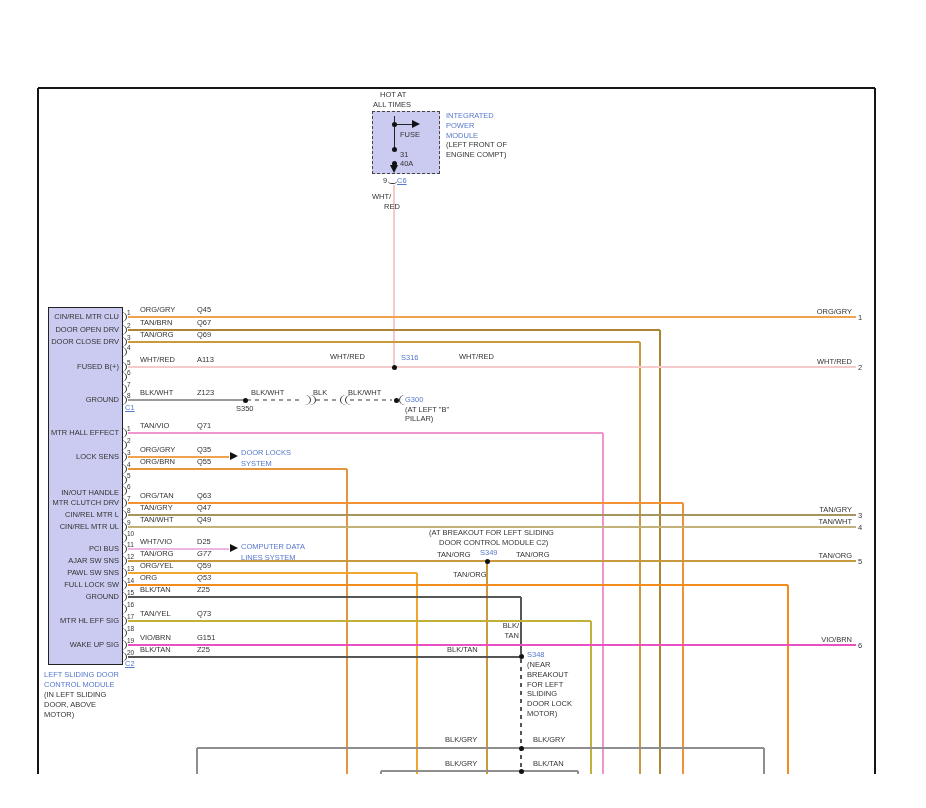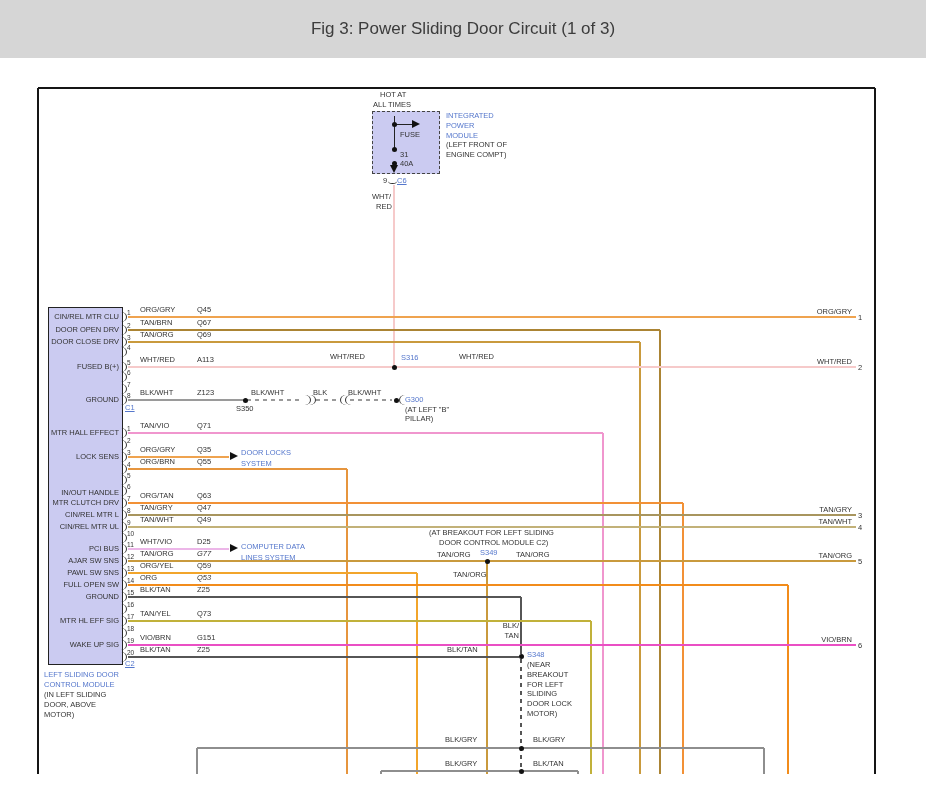--- a/index.html
+++ b/index.html
@@ -20,23 +20,20 @@
   .tri{position:absolute;width:0;height:0;}
   .tri.r{border-top:4.5px solid transparent;border-bottom:4.5px solid transparent;border-left:8.5px solid #111;}
   .tri.d{border-left:4px solid transparent;border-right:4px solid transparent;border-top:8px solid #111;}
   .box{position:absolute;box-sizing:border-box;}
   .pinnum{position:absolute;font-size:6.5px;line-height:7px;color:#333;}
 </style>
 </head>
 <body>
 
 <div id="stage">
-  <div class="titlebar">
-    <span>Fig 3: Power Sliding Door Circuit (1 of 3)</span>
-  </div>
   <div id="canvas" style="position:absolute;left:0;top:0;width:926px;height:808px;">
     <svg style="position:absolute;left:387px;top:148px;" width="14" height="17" viewBox="0 0 14 17">
       <path d="M7,1 C12,4 2,6 7,8.5 C12,11 2,13 7,16" stroke="#222" stroke-width="1.2" fill="none"></path>
     </svg>
   <div class="box" style="left: 372px; top: 111px; width: 68px; height: 63px; background: rgb(203, 203, 241); border: 1.4px dashed rgb(68, 68, 68);"></div>
       <div class="box" style="left: 48px; top: 307px; width: 75px; height: 358px; background: rgb(203, 203, 241); border: 1.4px solid rgb(34, 34, 34);"></div>
       <div class="seg" style="left: 38px; top: 87px; width: 837px; height: 2px; background: rgb(21, 21, 21);"></div>
       <div class="seg" style="left: 37px; top: 88px; width: 2px; height: 686px; background: rgb(21, 21, 21);"></div>
       <div class="seg" style="left: 874px; top: 88px; width: 2px; height: 686px; background: rgb(21, 21, 21);"></div>
       <div class="seg" style="left: 393.5px; top: 116px; width: 1px; height: 33px; background: rgb(34, 34, 34);"></div>
@@ -164,21 +161,21 @@
       <div class="lbl blue" style="left: 446px; top: 122px;">POWER</div>
       <div class="lbl blue" style="left: 446px; top: 132px;">MODULE</div>
       <div class="lbl" style="left: 446px; top: 141px;">(LEFT FRONT OF</div>
       <div class="lbl" style="left: 446px; top: 151px;">ENGINE COMPT)</div>
       <div class="lbl" style="left: 400px; top: 131px;">FUSE</div>
       <div class="lbl" style="left: 400px; top: 151px;">31</div>
       <div class="lbl" style="left: 400px; top: 160px;">40A</div>
       <div class="lbl" style="left: 383px; top: 177px;">9</div>
       <div class="lbl blue u" style="left: 397px; top: 177px;">C6</div>
       <div class="lbl" style="left: 372px; top: 193px;">WHT/</div>
-      <div class="lbl" style="left: 376px; top: 203px;">RED</div>
+      <div class="lbl" style="left: 384px; top: 203px;">RED</div>
       <div class="lbl" style="left: 330px; top: 353px;">WHT/RED</div>
       <div class="lbl blue" style="left: 401px; top: 354px;">S316</div>
       <div class="lbl" style="left: 459px; top: 353px;">WHT/RED</div>
       <div class="lbl" style="left: 140px; top: 306px;">ORG/GRY</div>
       <div class="lbl" style="left: 197px; top: 306px;">Q45</div>
       <div class="lbl" style="left: 140px; top: 319px;">TAN/BRN</div>
       <div class="lbl" style="left: 197px; top: 319px;">Q67</div>
       <div class="lbl" style="left: 140px; top: 331px;">TAN/ORG</div>
       <div class="lbl" style="left: 197px; top: 331px;">Q69</div>
       <div class="lbl" style="left: 140px; top: 356px;">WHT/RED</div>
@@ -270,18 +267,18 @@
       <div class="lbl" style="left: 49px; top: 396px; width: 70px; text-align: right;">GROUND</div>
       <div class="lbl" style="left: 49px; top: 429px; width: 70px; text-align: right;">MTR HALL EFFECT</div>
       <div class="lbl" style="left: 49px; top: 453px; width: 70px; text-align: right;">LOCK SENS</div>
       <div class="lbl" style="left: 49px; top: 465px; width: 70px; text-align: right; margin-top: 24px;">IN/OUT HANDLE</div>
       <div class="lbl" style="left: 49px; top: 499px; width: 70px; text-align: right;">MTR CLUTCH DRV</div>
       <div class="lbl" style="left: 49px; top: 511px; width: 70px; text-align: right;">CIN/REL MTR L</div>
       <div class="lbl" style="left: 49px; top: 523px; width: 70px; text-align: right;">CIN/REL MTR UL</div>
       <div class="lbl" style="left: 49px; top: 545px; width: 70px; text-align: right;">PCI BUS</div>
       <div class="lbl" style="left: 49px; top: 557px; width: 70px; text-align: right;">AJAR SW SNS</div>
       <div class="lbl" style="left: 49px; top: 569px; width: 70px; text-align: right;">PAWL SW SNS</div>
-      <div class="lbl" style="left: 49px; top: 581px; width: 70px; text-align: right;">FULL OPEN SW</div>
+      <div class="lbl" style="left: 49px; top: 581px; width: 70px; text-align: right;">FULL LOCK SW</div>
       <div class="lbl" style="left: 49px; top: 593px; width: 70px; text-align: right;">GROUND</div>
       <div class="lbl" style="left: 49px; top: 617px; width: 70px; text-align: right;">MTR HL EFF SIG</div>
       <div class="lbl" style="left: 49px; top: 641px; width: 70px; text-align: right;">WAKE UP SIG</div>
     </div>
 </div>
 
 </body></html>

